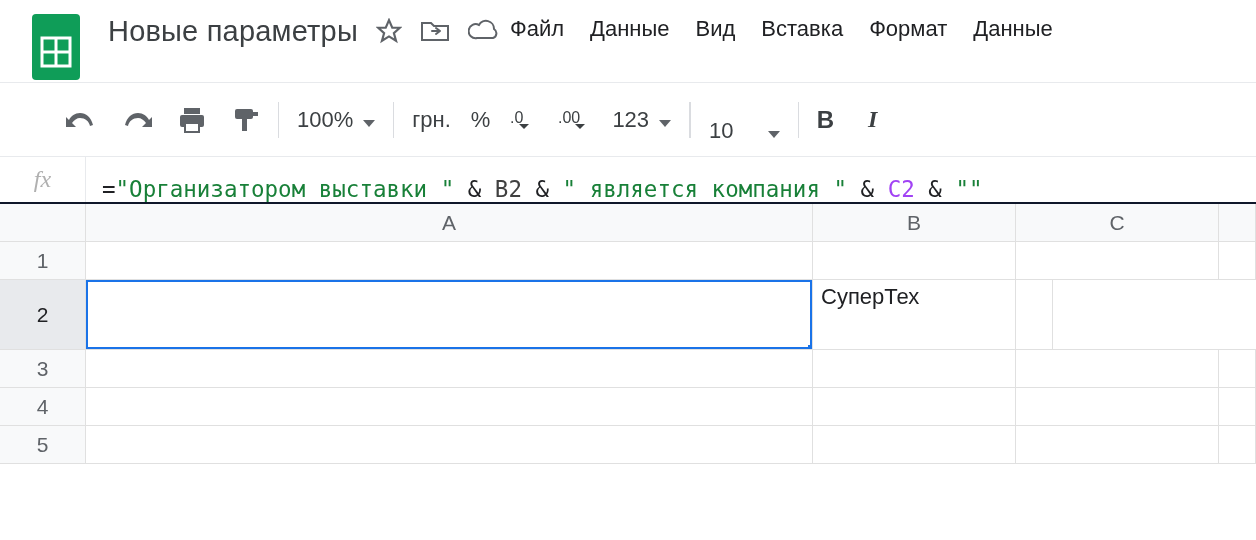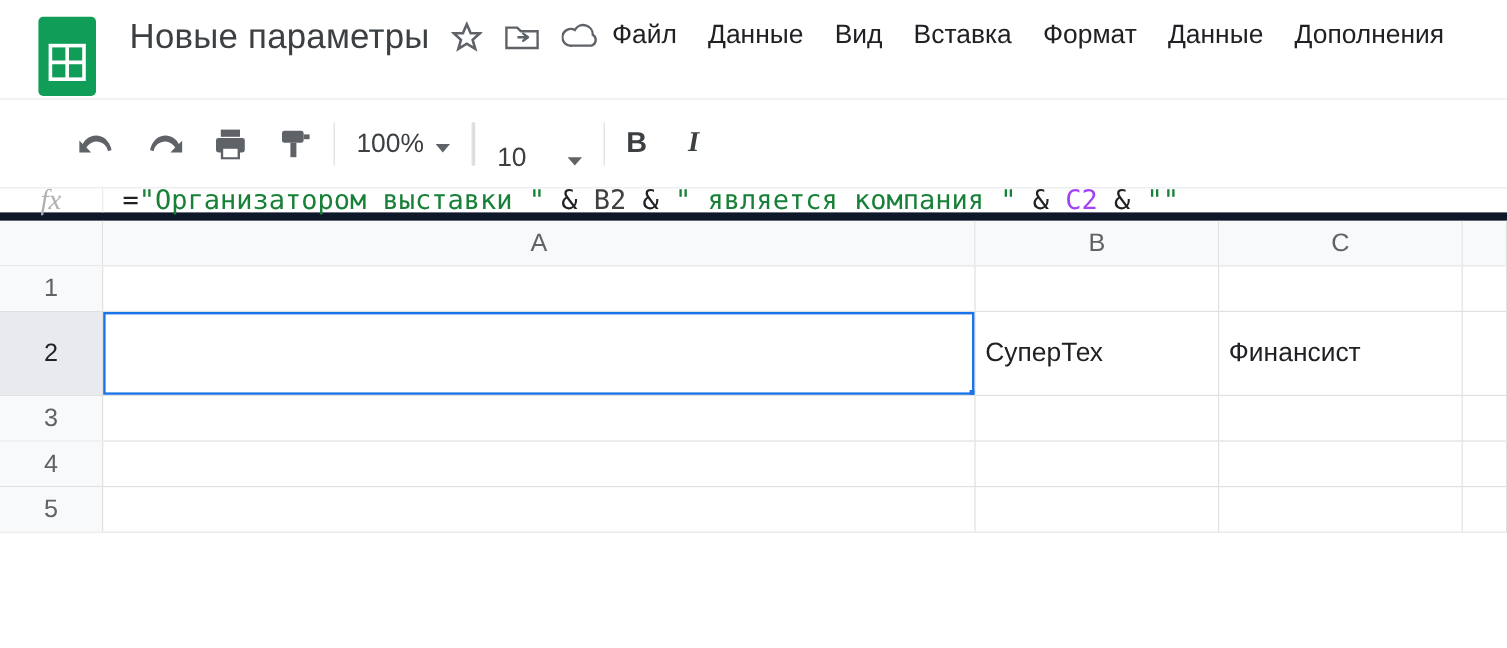--- a/index.html
+++ b/index.html
@@ -30,22 +30,22 @@
   }
   .tb-group { display: flex; align-items: center; gap: 18px; padding: 0 18px; }
   .tb-sep { width: 1px; height: 36px; background: #dadce0; }
   .tb-btn { display: flex; align-items: center; justify-content: center; color: #5f6368; }
   .tb-text { color: #3c4043; white-space: nowrap; }
   .caret {
     width: 0; height: 0; border-left: 6px solid transparent; border-right: 6px solid transparent;
     border-top: 7px solid #5f6368; display: inline-block; margin-left: 10px;
   }
   .formula-row {
-    display: flex; align-items: center; border-top: 1px solid #e8eaed; border-bottom: 7px solid #0f172a;
-    height: 28px;
+    display: flex; align-items: flex-end; border-top: 1px solid #e8eaed; border-bottom: 2px solid #0f172a;
+    height: 48px;
   }
   .fx-label {
     width: 86px; display: flex; align-items: center; justify-content: center;
     color: #b0b0b0; font-style: italic; font-family: "Times New Roman", serif; font-size: 24px;
     border-right: 1px solid #e8eaed; height: 100%;
   }
   .formula-content {
     font-family: "Menlo", "Consolas", monospace; font-size: 22.5px;
     padding-left: 16px; white-space: pre; display: flex; align-items: center;
   }
@@ -69,21 +69,21 @@
   .row-h {
     width: 86px; background: #f8f9fa; border-right: 1px solid #e0e0e0; display: flex;
     align-items: center; justify-content: center; font-size: 21px; color: #5f6368;
   }
   .cell {
     border-right: 1px solid #e0e0e0; padding: 4px 8px; font-size: 22px; color: #202124;
     display: flex; align-items: center; overflow: hidden;
   }
   .row-normal { height: 38px; }
   .row-tall { height: 70px; }
-  .row-tall .cell { align-items: center; padding-bottom: 6px; }
+  .row-tall .cell { align-items: flex-start; padding-bottom: 6px; }
   .selected-wrap { position: relative; }
   .selected-border {
     position: absolute; inset: -1px; border: 3px solid #1a73e8; pointer-events: none;
   }
   .selected-handle {
     position: absolute; right: -5px; bottom: -5px; width: 9px; height: 9px; background: #1a73e8;
   }
   .cell-inner { line-height: 1.25; }
   .row-h.active { background: #e8eaed; color: #202124; }
   .grid-body { position: relative; }
@@ -124,21 +124,20 @@
         </span>
       </div>
     </div>
     <div class="menubar">
       <span>Файл</span>
       <span>Данные</span>
       <span>Вид</span>
       <span>Вставка</span>
       <span>Формат</span>
       <span>Данные</span>
-      <span>Дополнения</span>
     </div>
   </div>
 </div>
 
 <div class="divider"></div>
 
 <div class="toolbar">
   <div class="tb-group" style="padding-left:40px; gap:26px;">
     <span class="tb-btn">
       <svg width="30" height="22" viewBox="0 0 30 22" fill="#5f6368">
@@ -165,20 +164,39 @@
         </svg>
     </span>
   </div>
   <div class="tb-sep"></div>
   <div class="tb-group">
     <span class="tb-text">
       <span>100%</span><span class="caret"></span>
     </span>
   </div>
   <div class="tb-sep"></div>
+  <div class="tb-group" style="gap:20px;">
+    <span class="tb-text">грн.</span>
+    <span class="tb-text">%</span>
+    <span class="tb-btn">
+      <svg width="28" height="26" viewBox="0 0 28 26" fill="#3c4043">
+          <text x="0" y="16" font-size="16" font-family="Arial">.0</text>
+          <path d="M14 22l-5-5h10z"></path>
+        </svg>
+    </span>
+    <span class="tb-btn">
+      <svg width="34" height="26" viewBox="0 0 34 26" fill="#3c4043">
+          <text x="0" y="16" font-size="16" font-family="Arial">.00</text>
+          <path d="M22 22l-5-5h10z"></path>
+        </svg>
+    </span>
+    <span class="tb-text">
+      <span>123</span><span class="caret"></span>
+    </span>
+  </div>
   <div class="tb-sep"></div>
   <div class="tb-sep"></div>
   <div class="tb-group">
     <span class="tb-text" style="min-width:50px; text-align:center; display:inline-block;margin-top:23px;">
       <span>10</span>
       <span class="caret" style="margin-left:28px;"></span>
     </span>
   </div>
   <div class="tb-sep"></div>
   <div class="tb-group" style="gap:28px;">
@@ -214,23 +232,20 @@
 
     <div class="row row-tall">
       <div class="row-h active">2</div>
       <div class="cell col-A selected-wrap" style="align-items:flex-start; padding-top:6px;">
         <div class="selected-border"></div>
         <div class="selected-handle"></div>
       </div>
       <div class="cell col-B">
         <span>СуперТех</span>
       </div>
-      <div class="cell col-C">
-        <span>Финансист</span>
-      </div>
       <div class="cell col-D"></div>
     </div>
 
     <div class="row row-normal">
       <div class="row-h">3</div>
       <div class="cell col-A"></div>
       <div class="cell col-B"></div>
       <div class="cell col-C"></div>
       <div class="cell col-D"></div>
     </div>

